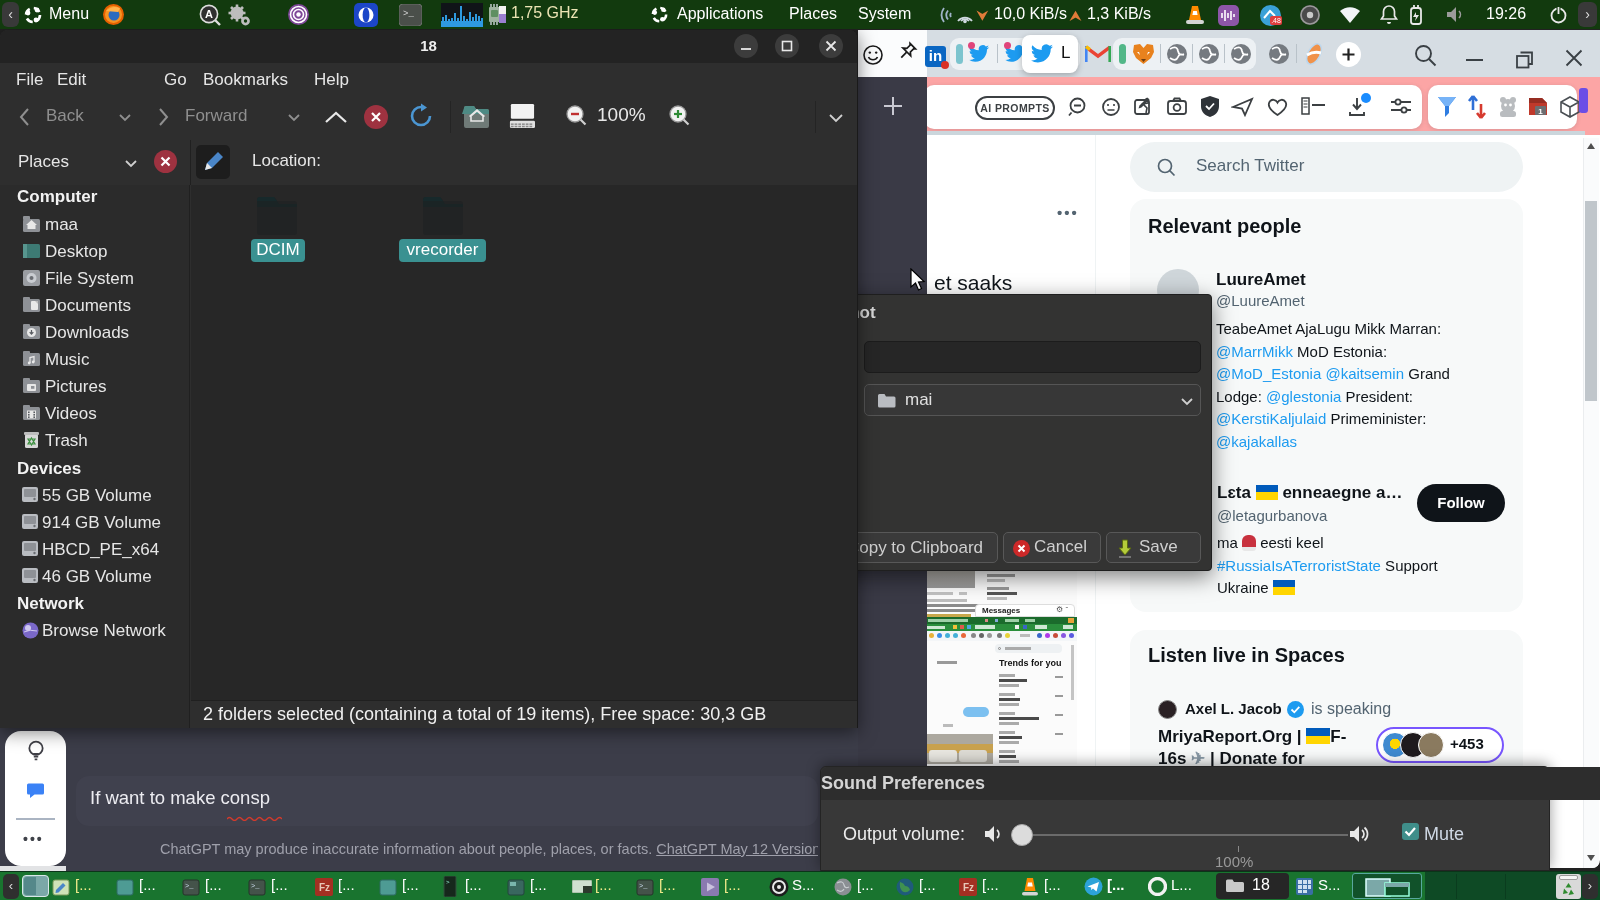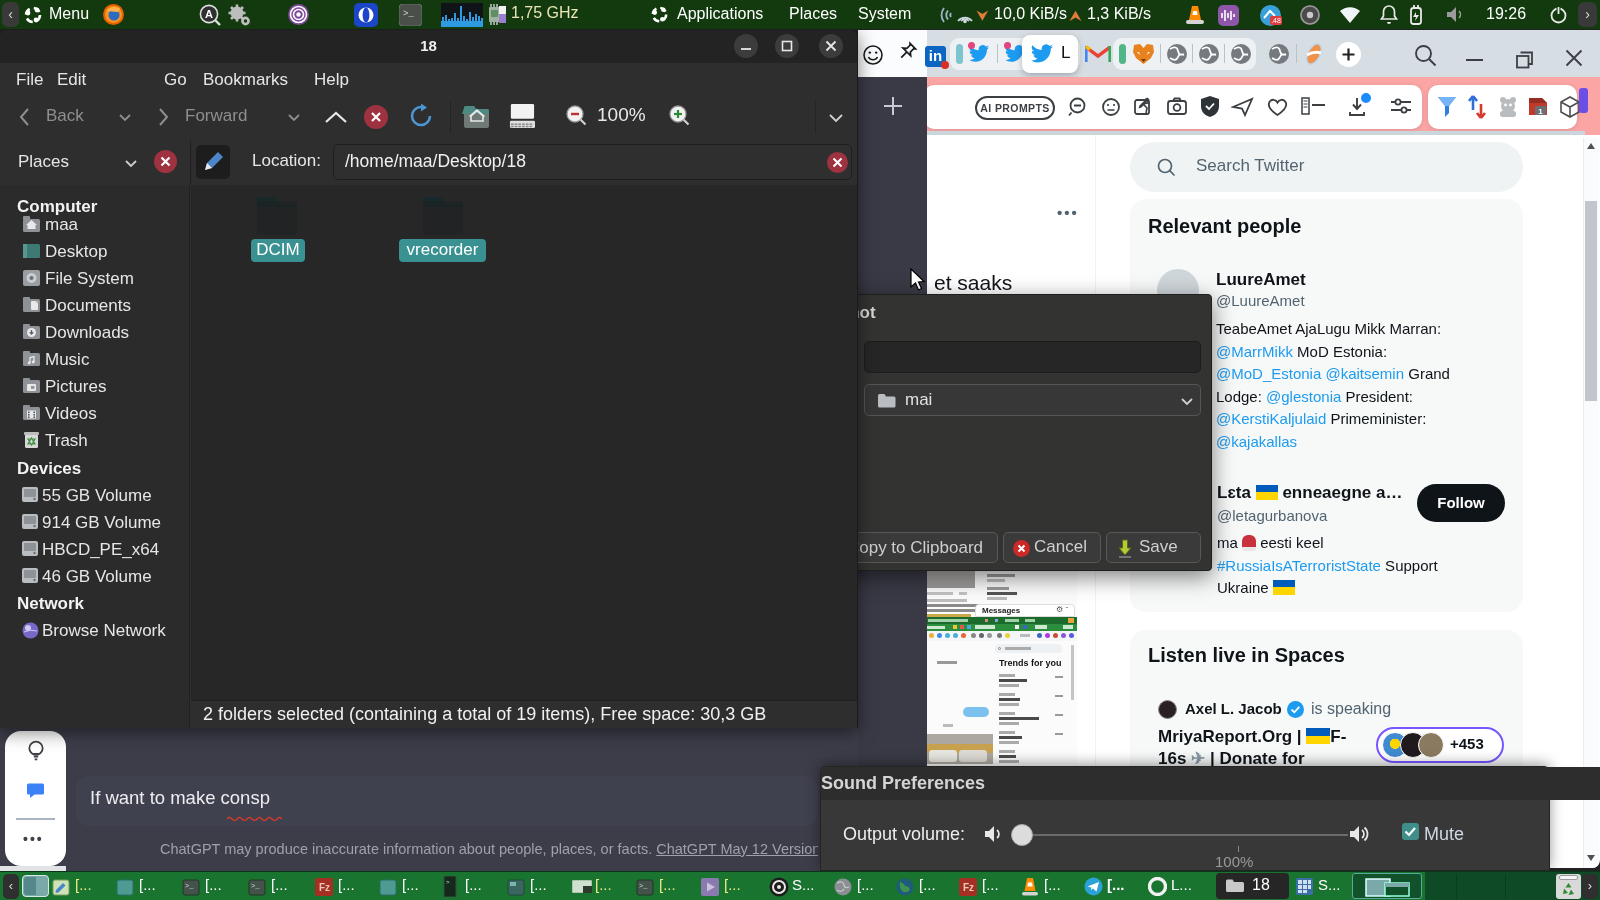--- a/index.html
+++ b/index.html
@@ -495,30 +495,24 @@
           <path d="M2 2 L7 7 L12 2" stroke="#cfcfcf" stroke-width="1.8" fill="none"></path>
         </svg>
       <div class="abs" style="left:154px;top:10px;width:23px;height:23px;border-radius:50%;background:#9e3240;"><svg width="23" height="23">
             <path d="M7.5 7.5 L15.5 15.5 M15.5 7.5 L7.5 15.5" stroke="#fff" stroke-width="2.2"></path>
           </svg></div>
       <div class="abs" style="left:196px;top:5px;width:34px;height:34px;background:#1d1d1d;border-radius:5px;"><svg width="34" height="34" viewBox="0 0 34 34">
             <path d="M9 25 L11 18 L22 7 L27 12 L16 23 Z" fill="#4a86c8"></path>
             <path d="M9 25 L11 18 L16 23 Z" fill="#e8e8e8"></path>
           </svg></div>
       <span class="abs" style="left:252px;top:11px;">Location:</span>
-      <div class="abs" style="left:333px;top:4px;width:519px;height:36px;background:#2f2f2f;border:1px solid #1f1f1f;border-radius:5px;">
-        <span class="abs" style="left:11px;top:6px;font-size:17.5px;color:#f0f0f0;">/home/maa/Desktop/18</span>
-        <div class="abs" style="left:493px;top:7px;width:21px;height:21px;border-radius:50%;background:#9e3240;"><svg width="21" height="21">
-              <path d="M6.5 6.5 L14.5 14.5 M14.5 6.5 L6.5 14.5" stroke="#fff" stroke-width="2"></path>
-            </svg></div>
-      </div>
     </div>
 
     <div class="abs" style="left:0;top:155px;width:190px;height:543px;background:#2b2b2b;border-right:1px solid #202020;">
-      <div class="abs" style="left:17px;top:12px;font-weight:bold;color:#f2f2f2;">Computer</div>
+      <div class="abs" style="left:17px;top:2px;font-weight:bold;color:#f2f2f2;">Computer</div>
       <div class="abs" style="left:45px;top:30px;">maa</div>
       <div class="abs" style="left:45px;top:57px;">Desktop</div>
       <div class="abs" style="left:45px;top:84px;">File System</div>
       <div class="abs" style="left:45px;top:111px;">Documents</div>
       <div class="abs" style="left:45px;top:138px;">Downloads</div>
       <div class="abs" style="left:45px;top:165px;">Music</div>
       <div class="abs" style="left:45px;top:192px;">Pictures</div>
       <div class="abs" style="left:45px;top:219px;">Videos</div>
       <div class="abs" style="left:45px;top:246px;">Trash</div>
       <div class="abs" style="left:17px;top:274px;font-weight:bold;color:#f2f2f2;">Devices</div>

